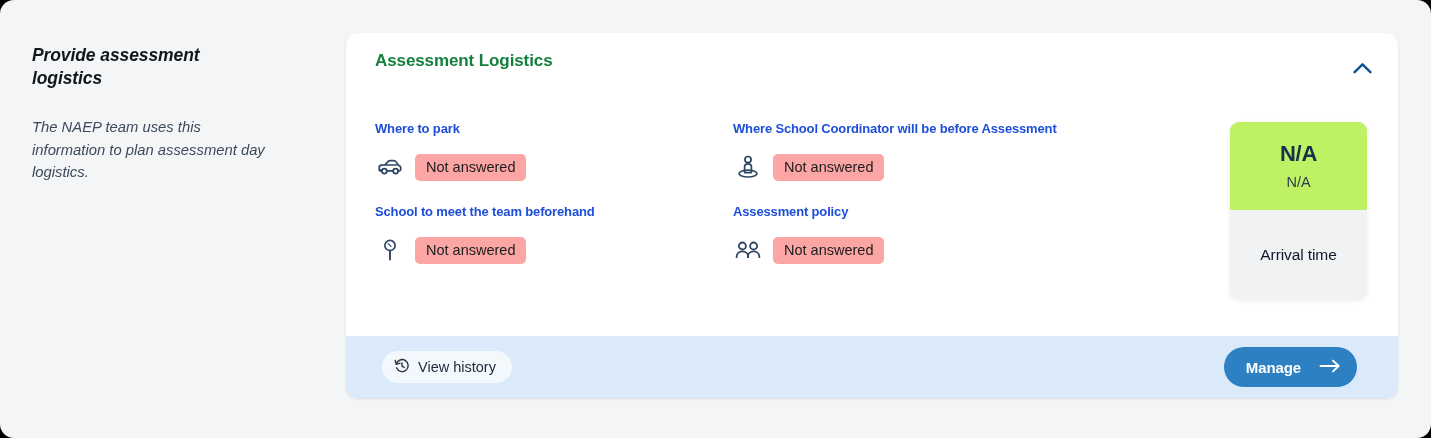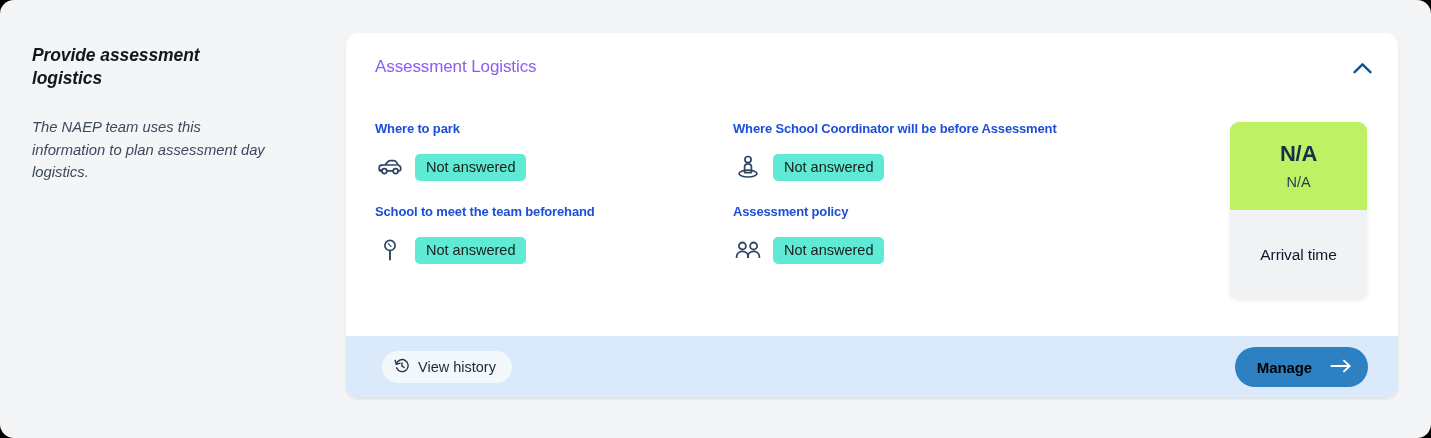--- a/index.html
+++ b/index.html
@@ -63,24 +63,24 @@
 
   #card-header {
     position: absolute;
     left: 0; top: 0;
     width: 100%;
     height: 72px;
   }
   #card-title {
     position: absolute;
     left: 29px;
-    top: 24px;
+    top: 18px;
     font-size: 17px;
-    font-weight: normal;
-    color: #8b5cf6;
+    font-weight: bold;
+    color: #15803d;
     letter-spacing: -0.1px;
   }
   #collapse-toggle {
     position: absolute;
     right: 18px;
     top: 17px;
     width: 36px;
     height: 36px;
     display: flex;
     align-items: center;
@@ -126,21 +126,21 @@
     justify-content: center;
     margin-right: 10px;
     flex: 0 0 auto;
   }
   .badge {
     display: inline-flex;
     align-items: center;
     height: 27px;
     padding: 0 11px;
     border-radius: 5px;
-    background: #5eead4;
+    background: #fca5a5;
     color: #1c1c1c;
     font-size: 14.5px;
     white-space: nowrap;
   }
 
   
   #summary-tile {
     position: absolute;
     left: 884px;
     top: 89px;
@@ -187,21 +187,21 @@
   #card-footer {
     position: absolute;
     left: 0;
     bottom: 0;
     width: 100%;
     height: 62px;
     background: #dbeafb;
     display: flex;
     align-items: center;
     justify-content: space-between;
-    padding: 0 30px 0 36px;
+    padding: 0 41px 0 36px;
     box-sizing: border-box;
   }
   #view-history {
     display: inline-flex;
     align-items: center;
     height: 32px;
     padding: 0 16px 0 12px;
     border-radius: 16px;
     background: #f3f8fd;
     border: none;
@@ -220,21 +220,21 @@
     padding: 0 16px 0 22px;
     border-radius: 20px;
     background: #2d80c2;
     border: none;
     cursor: pointer;
     font-family: inherit;
   }
   #manage-label {
     font-size: 15px;
     font-weight: bold;
-    color: #000000;
+    color: #ffffff;
     letter-spacing: -0.1px;
     margin-right: 18px;
   }
 </style>
 </head>
 <body>
 
 <div id="page">
 
   <div id="left-col">

